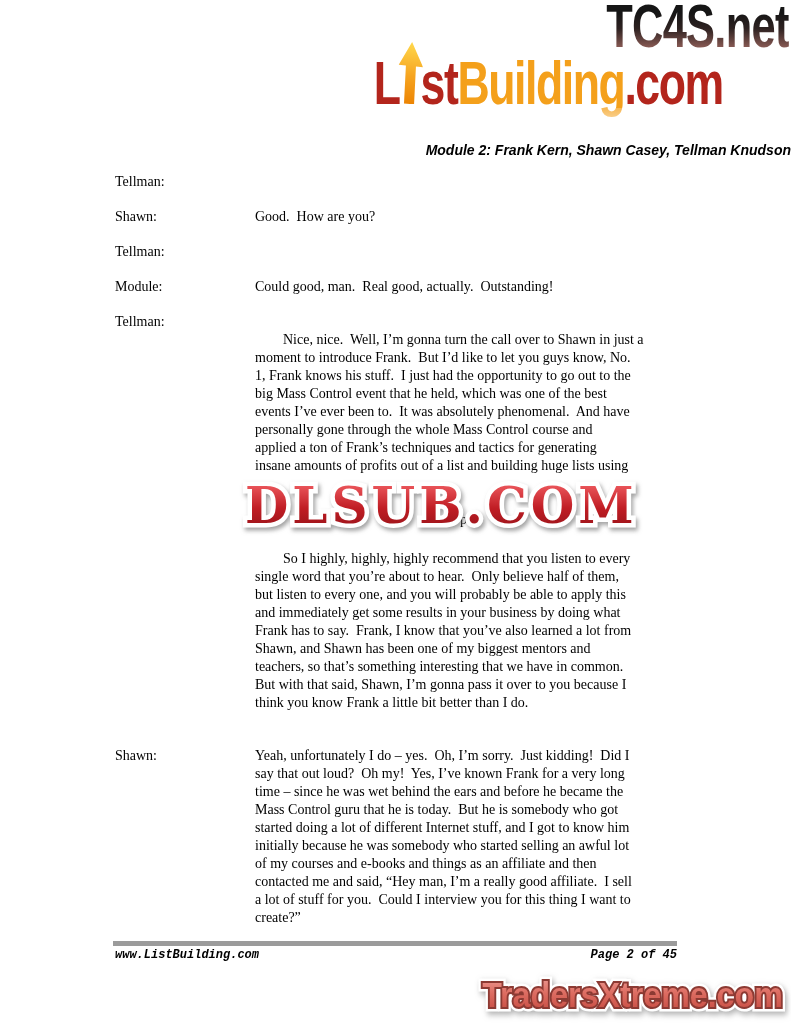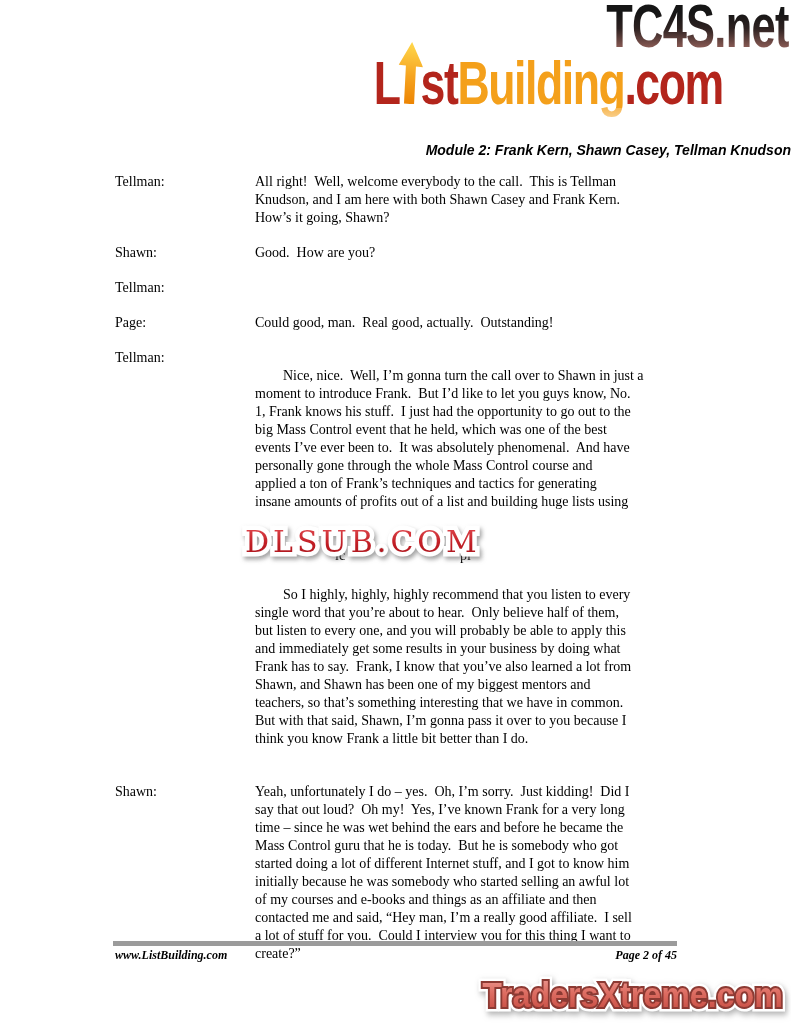--- a/index.html
+++ b/index.html
@@ -49,39 +49,39 @@
   .t-row { display:flex; margin-bottom:17px; }
   .t-speaker { width:140px; flex:0 0 140px; }
   .t-dialogue { width:430px; white-space:pre-wrap; }
 
   
   .obscured-block { position:relative; height:39px; }
   .frag1 { margin-left:45px; }
   .frag2 { margin-left:115px; }
   .dlsub {
     position:absolute; top:-10px; left:-10px; z-index:5;
-    font-family:"DejaVu Serif", serif; font-weight:normal;
-    font-size:30px; line-height:46px; letter-spacing:4px; white-space:nowrap;
+    font-family:"DejaVu Serif", serif; font-weight:bold;
+    font-size:50px; line-height:46px; letter-spacing:4px; white-space:nowrap;
   }
   .dlsub .outline {
     color:#fff; -webkit-text-stroke:9px #ffffff;
     filter:drop-shadow(2px 3px 2px rgba(90,90,90,0.55));
   }
   .dlsub .fill {
     position:absolute; top:0; left:0;
     background:linear-gradient(180deg,#ee5a5f 0%, #c01d24 55%, #9a141a 100%);
     -webkit-background-clip:text; background-clip:text; color:transparent;
   }
 
   
   .footer-bar { position:absolute; top:941px; left:113px; width:564px; height:5px; background:#9b9b9b; }
   .footer-row {
     position:absolute; top:948px; left:115px; width:562px;
     display:flex; justify-content:space-between;
-    font-family:Liberation Serif, serif; font-weight:bold; font-style:italic; font-size:12px;
+    font-family:Liberation Mono, monospace; font-weight:bold; font-style:italic; font-size:12px;
   }
 
   
   .traders {
     position:absolute; top:974px; right:8px;
     font-family:"Liberation Sans", sans-serif; font-weight:bold;
     font-size:35px; line-height:42px; letter-spacing:0px; white-space:nowrap;
     transform:scaleX(0.92); transform-origin:100% 50%;
   }
   .traders .outline {
@@ -125,36 +125,33 @@
       <div class="logo-reflect-fade"></div>
     </div>
   </div>
 
   <div class="module-heading">Module 2: Frank Kern, Shawn Casey, Tellman Knudson</div>
 
   <div class="transcript">
 
     <div class="t-row">
       <div class="t-speaker">Tellman:</div>
-      <div class="t-dialogue">All right!  Well, welcome everybody to the call.  This is Tellman
-Knudson, and I am here with both Shawn Casey and Frank Kern.
-How’s it going, Shawn?</div>
     </div>
 
     <div class="t-row">
       <div class="t-speaker">Shawn:</div>
       <div class="t-dialogue">Good.  How are you?</div>
     </div>
 
     <div class="t-row">
       <div class="t-speaker">Tellman:</div>
     </div>
 
     <div class="t-row">
-      <div class="t-speaker">Page:</div>
+      <div class="t-speaker">Module:</div>
       <div class="t-dialogue">Could good, man.  Real good, actually.  Outstanding!</div>
     </div>
 
     <div class="t-row">
       <div class="t-speaker">Tellman:</div>
       <div class="t-dialogue">
         <span>Nice, nice.  Well, I’m gonna turn the call over to Shawn in just a
 moment to introduce Frank.  But I’d like to let you guys know, No.
 1, Frank knows his stuff.  I just had the opportunity to go out to the
 big Mass Control event that he held, which was one of the best

